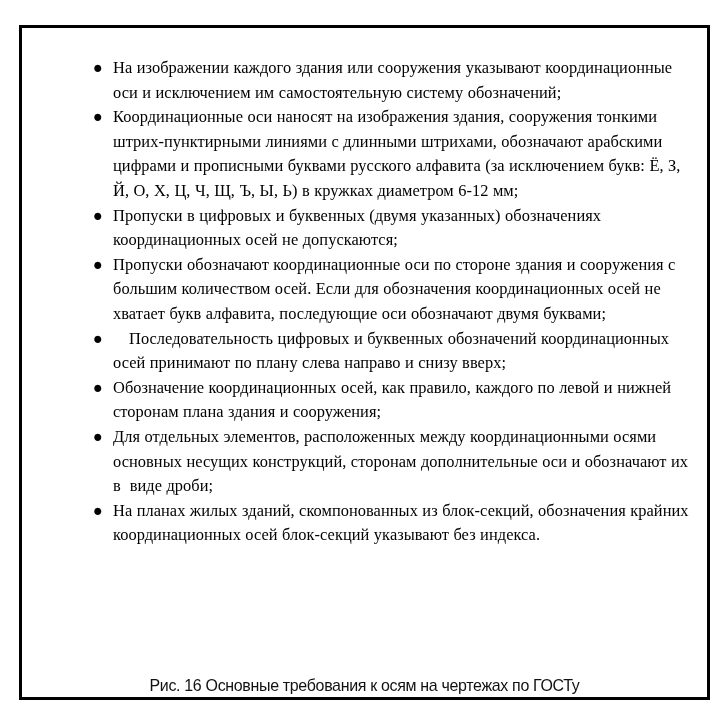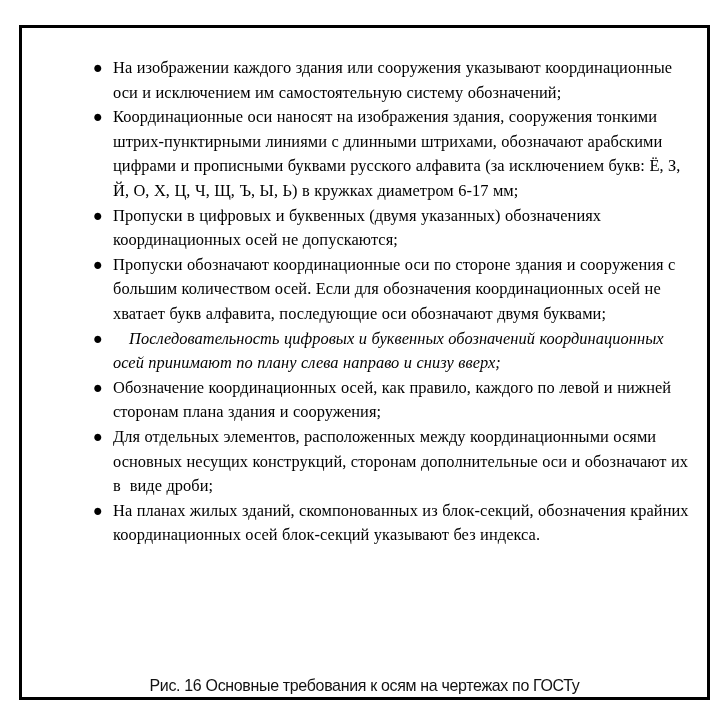--- a/index.html
+++ b/index.html
@@ -69,21 +69,20 @@
   }
 
   ul.rules-list > li .item-text {
     display: block;
     white-space: pre-wrap;
   }
 
   
   ul.rules-list > li.extra-indent .item-text {
     text-indent: 16px;
-    font-style: italic;
   }
 
   .caption {
     position: absolute;
     left: 0;
     right: 0;
     top: 648px;
     text-align: center;
     font-family: "Liberation Sans", "DejaVu Sans", sans-serif;
     font-size: 17px;
@@ -104,21 +103,21 @@
     <div class="content">
       <ul class="rules-list">
 
         <li>
           <span class="bullet-mark">●</span>
           <span class="item-text">На изображении каждого здания или сооружения указывают координационные оси и исключением им самостоятельную систему обозначений;</span>
         </li>
 
         <li>
           <span class="bullet-mark">●</span>
-          <span class="item-text">Координационные оси наносят на изображения здания, сооружения тонкими штрих-пунктирными линиями с длинными штрихами, обозначают арабскими цифрами и прописными буквами русского алфавита (за исключением букв: Ё, З, Й, О, Х, Ц, Ч, Щ, Ъ, Ы, Ь) в кружках диаметром 6-17 мм;</span>
+          <span class="item-text">Координационные оси наносят на изображения здания, сооружения тонкими штрих-пунктирными линиями с длинными штрихами, обозначают арабскими цифрами и прописными буквами русского алфавита (за исключением букв: Ё, З, Й, О, Х, Ц, Ч, Щ, Ъ, Ы, Ь) в кружках диаметром 6-12 мм;</span>
         </li>
 
         <li>
           <span class="bullet-mark">●</span>
           <span class="item-text">Пропуски в цифровых и буквенных (двумя указанных) обозначениях координационных осей не допускаются;</span>
         </li>
 
         <li>
           <span class="bullet-mark">●</span>
           <span class="item-text">Пропуски обозначают координационные оси по стороне здания и сооружения с большим количеством осей. Если для обозначения координационных осей не хватает букв алфавита, последующие оси обозначают двумя буквами;</span>

